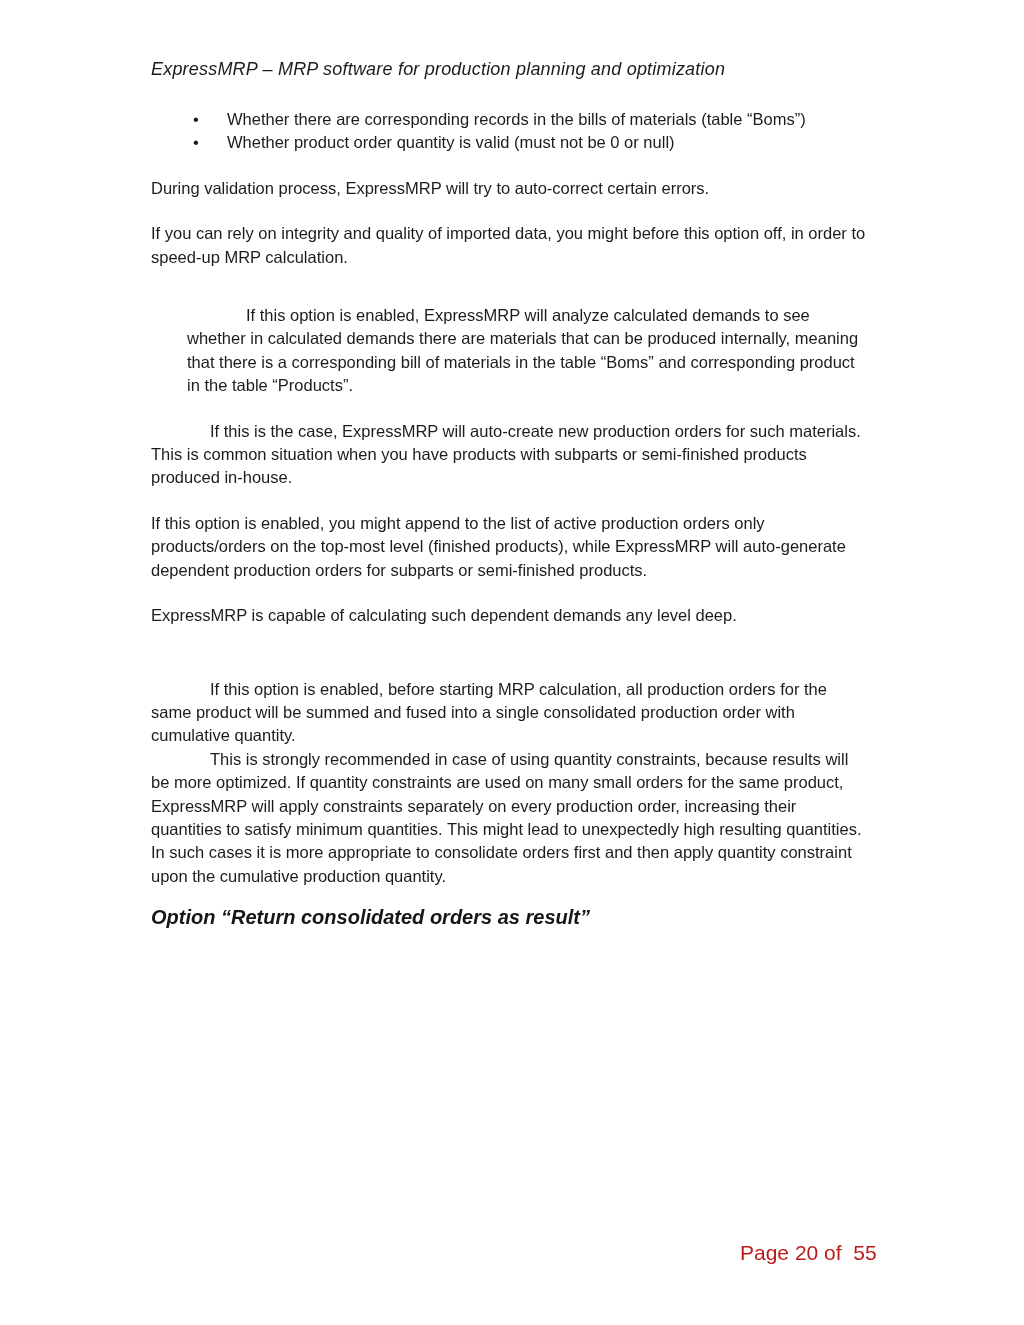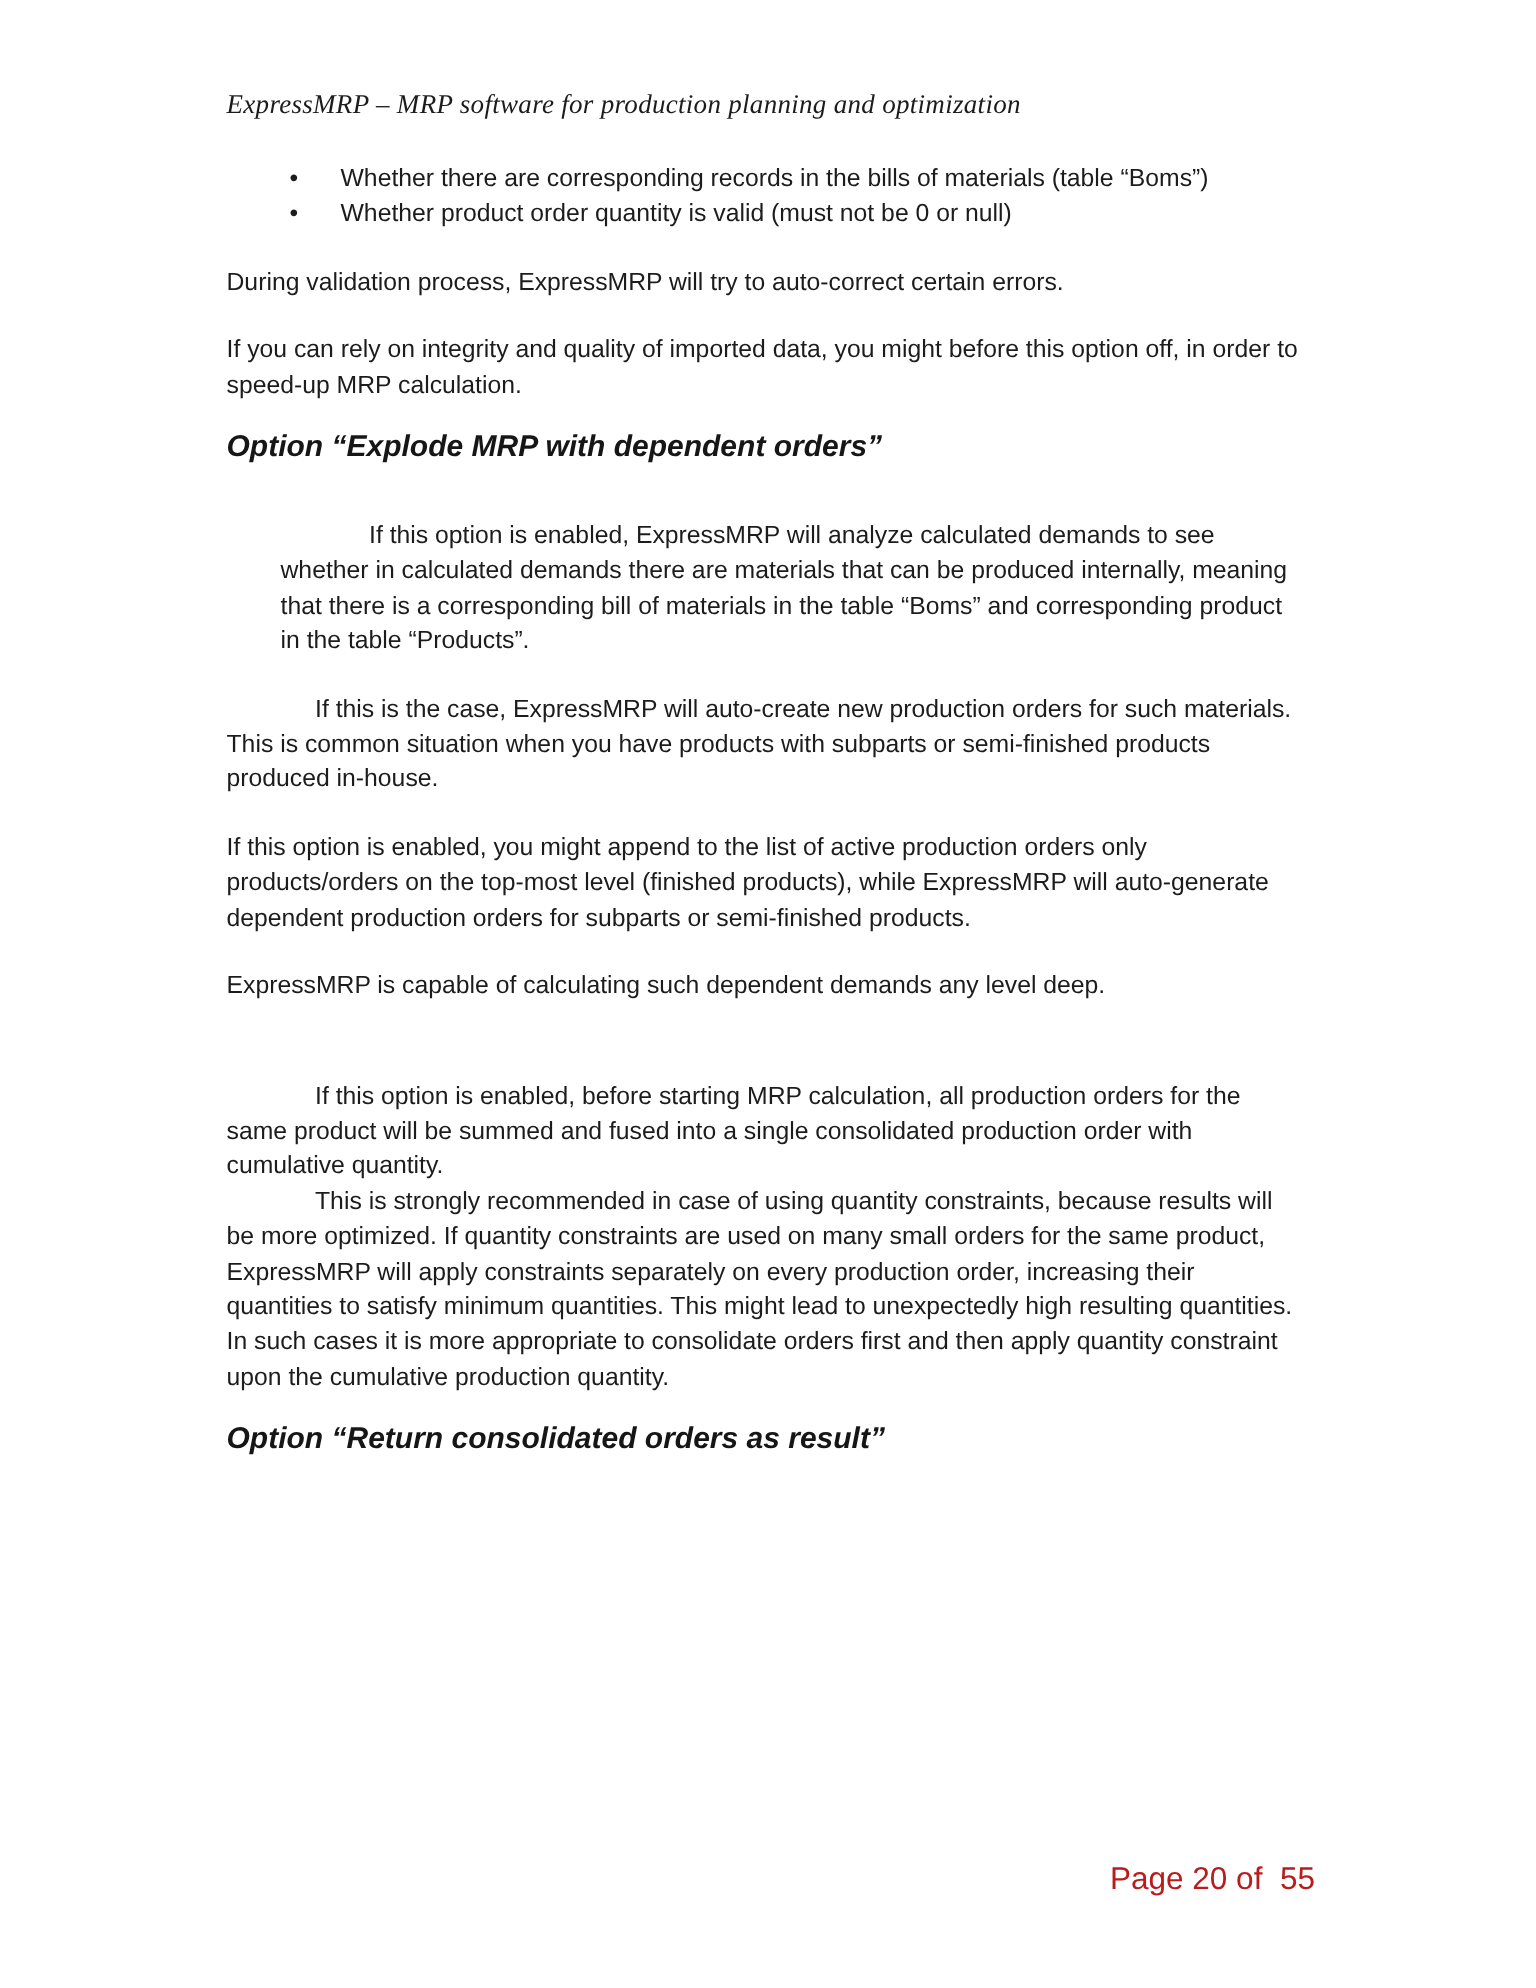--- a/index.html
+++ b/index.html
@@ -15,21 +15,21 @@
   }
   .content {
     position: absolute;
     left: 151px;
     top: 58px;
     width: 717px;
     font-size: 16.5px;
     line-height: 23.4px;
   }
   .doc-header {
-    font-family: Liberation Serif, serif;
+    font-family: Liberation Sans, sans-serif;
     font-style: italic;
     font-size: 18px;
     line-height: 22px;
     margin: 0 0 28px 0;
     letter-spacing: 0.2px;
   }
   .bullets {
     list-style: none;
     margin: 16px;
     padding: 0;
@@ -83,21 +83,20 @@
       </li>
       <li class="bullet">
         <span>Whether product order quantity is valid (must not be 0 or null)</span>
       </li>
     </ul>
 
     <p class="para">During validation process, ExpressMRP will try to auto-correct certain errors.</p>
 
     <p class="para">If you can rely on integrity and quality of imported data, you might before this option off, in order to speed-up MRP calculation.</p>
 
-    <h2 class="section-heading">Option “Explode MRP with dependent orders”</h2>
 
     <p class="para indent lead">If this option is enabled, ExpressMRP will analyze calculated demands to see whether in calculated demands there are materials that can be produced internally, meaning that there is a corresponding bill of materials in the table “Boms” and corresponding product in the table “Products”.</p>
 
     <p class="para indent">If this is the case, ExpressMRP will auto-create new production orders for such materials. This is common situation when you have products with subparts or semi-finished products produced in-house.</p>
 
     <p class="para">If this option is enabled, you might append to the list of active production orders only products/orders on the top-most level (finished products), while ExpressMRP will auto-generate dependent production orders for subparts or semi-finished products.</p>
 
     <p class="para">ExpressMRP is capable of calculating such dependent demands any level deep.</p>
 
 

